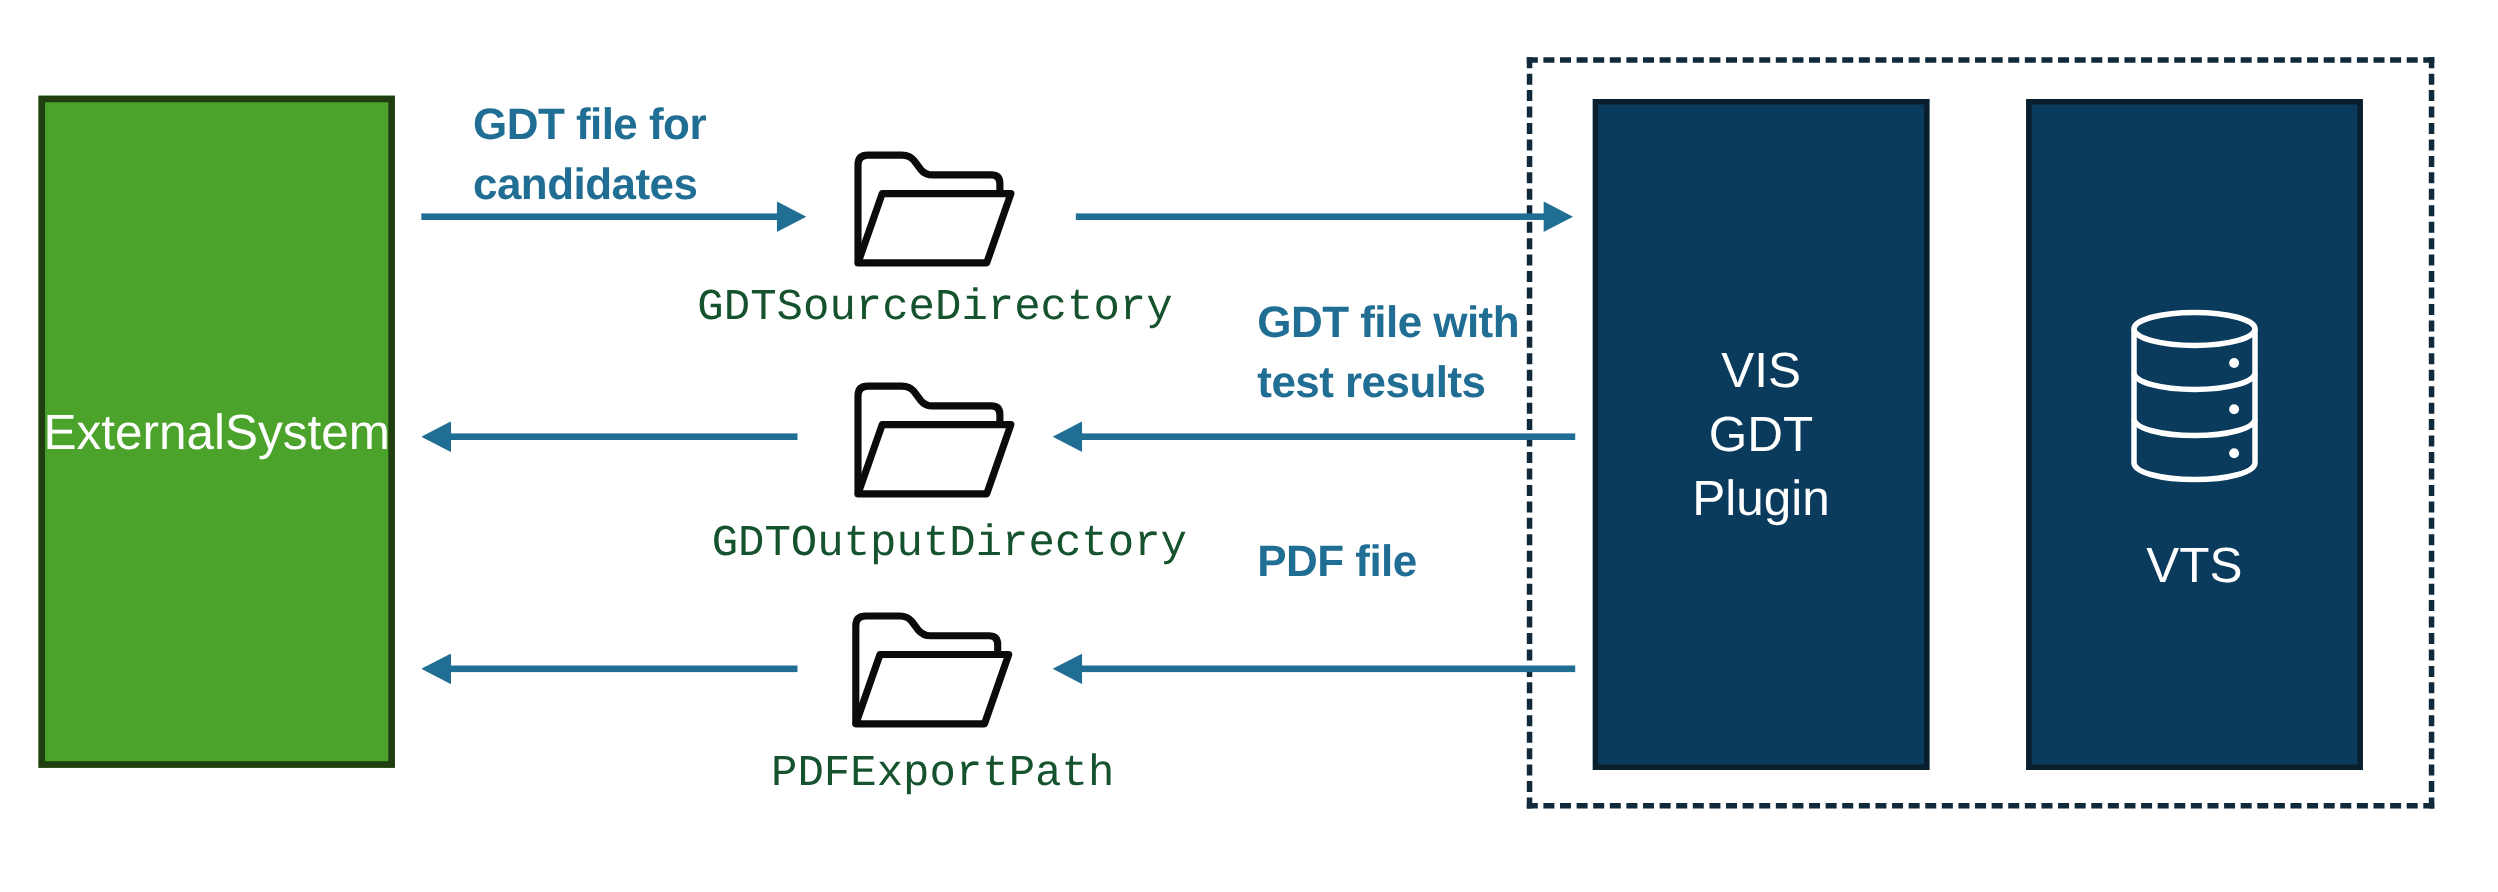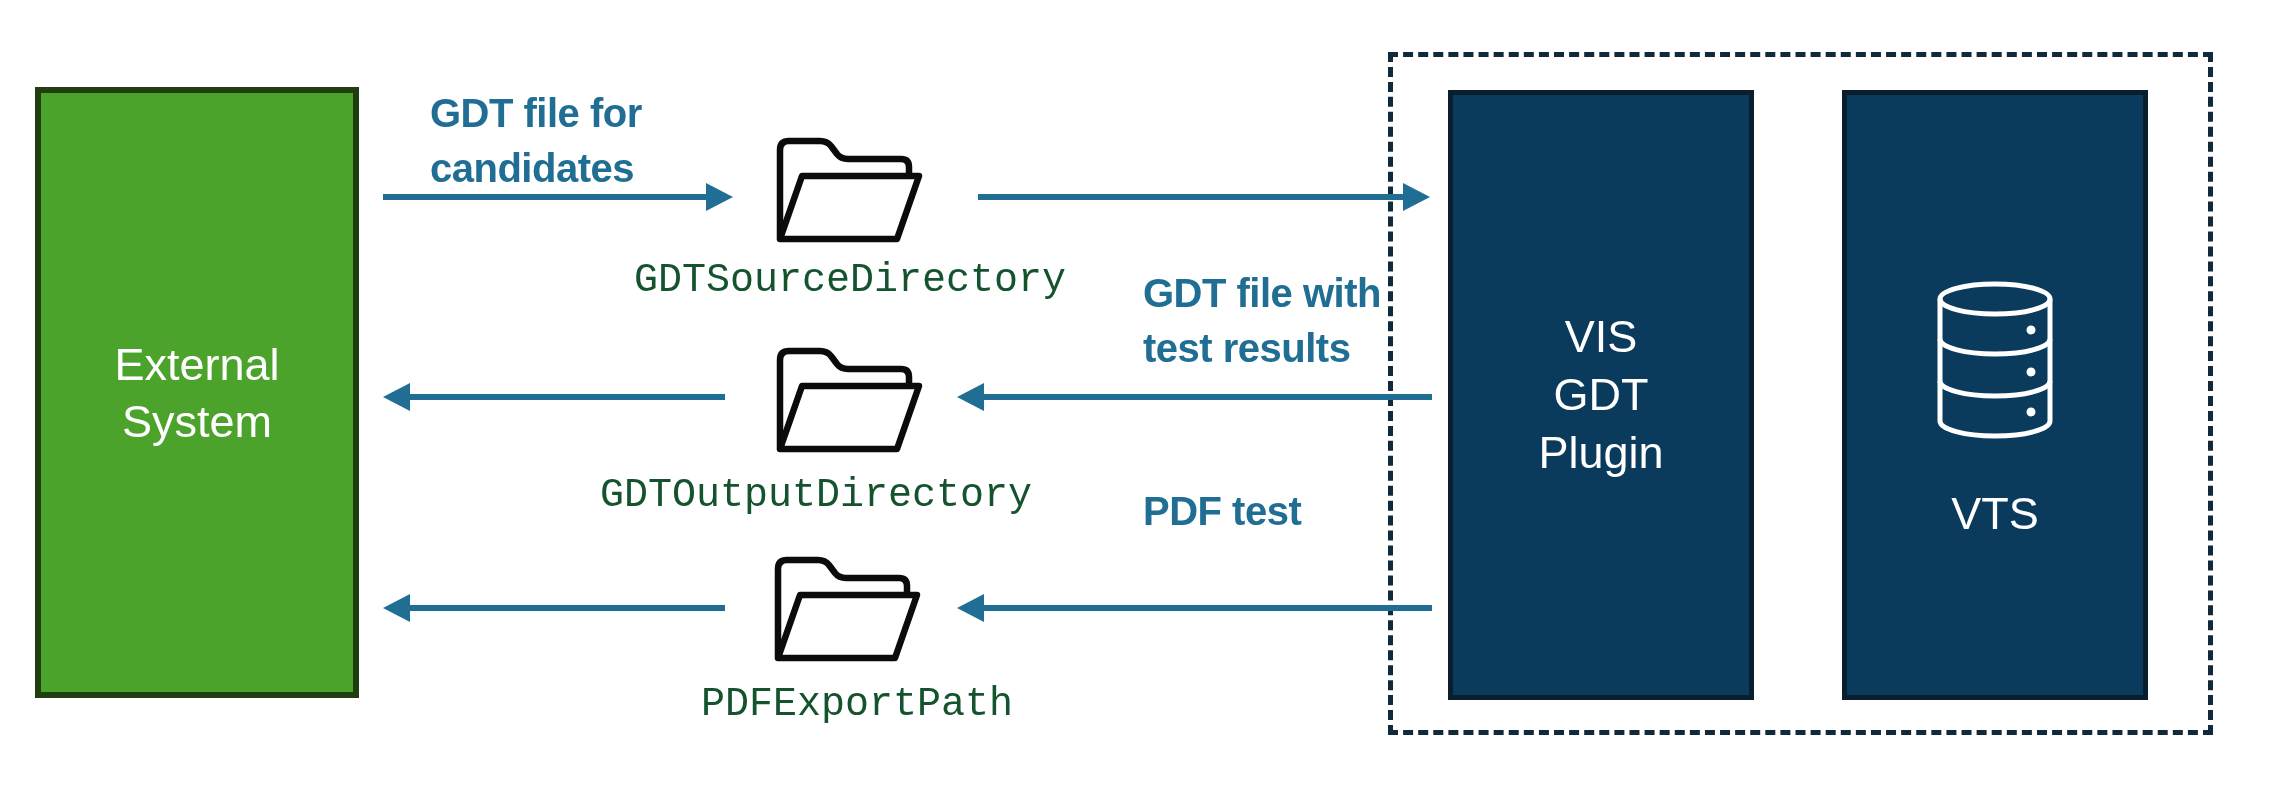--- a/index.html
+++ b/index.html
@@ -8,21 +8,21 @@
     width:2271px;height:811px;
     background:#ffffff;
     font-family:"Liberation Sans", sans-serif;
     overflow:hidden;
   }
   
   .ext-box{
     position:absolute;left:35px;top:87px;width:324px;height:611px;
     box-sizing:border-box;
     background:#4CA32C;border:6px solid #203E0F;
-    display:flex;flex-direction:column;align-items:center;justify-content:center;
+    display:flex;align-items:center;justify-content:center;
     color:#ffffff;font-size:45px;line-height:57px;text-align:center;
   }
   .dashed-zone{
     position:absolute;left:1388px;top:52px;width:825px;height:683px;
     box-sizing:border-box;
     border:5px dashed #102A3C;
   }
   .navy-box{
     position:absolute;top:90px;width:306px;height:610px;
     box-sizing:border-box;
@@ -93,33 +93,33 @@
   <svg class="folder" style="left:772px;top:344px" viewBox="0 0 156 112" fill="none" stroke="#0b0b0b" stroke-width="6.5" stroke-linejoin="round" stroke-linecap="round">
     <path d="M 8 104 L 8 16 Q 8 7 17 7 L 48 7 Q 55 7 59 12 L 65 20 Q 69 25 76 25 L 129 25 Q 137 25 137 33 L 137 47"></path>
     <path d="M 30 42 L 147 42 L 125 105 L 8 105 Z" fill="#ffffff"></path>
   </svg>
   <svg class="folder" style="left:770px;top:553px" viewBox="0 0 156 112" fill="none" stroke="#0b0b0b" stroke-width="6.5" stroke-linejoin="round" stroke-linecap="round">
     <path d="M 8 104 L 8 16 Q 8 7 17 7 L 48 7 Q 55 7 59 12 L 65 20 Q 69 25 76 25 L 129 25 Q 137 25 137 33 L 137 47"></path>
     <path d="M 30 42 L 147 42 L 125 105 L 8 105 Z" fill="#ffffff"></path>
   </svg>
 
   <div class="dir-label" style="left:850px;top:258px">GDTSourceDirectory</div>
-  <div class="dir-label" style="left:816px;top:473px">GDTOutputDirectory</div>
+  <div class="dir-label" style="left:863px;top:473px">GDTOutputDirectory</div>
   <div class="dir-label" style="left:857px;top:682px">PDFExportPath</div>
 
   <div class="flow-label" style="left:430px;top:86px">
     <div>GDT file for</div>
     <div>candidates</div>
   </div>
   <div class="flow-label" style="left:1143px;top:266px">
     <div>GDT file with</div>
     <div>test results</div>
   </div>
   <div class="flow-label" style="left:1143px;top:484px">
-    <div>PDF test</div>
+    <div>PDF file</div>
   </div>
 
   <div class="shaft" style="left:383px;top:194px;width:324px"></div>
   <div class="ahead right" style="left:706px;top:183px"></div>
   <div class="shaft" style="left:978px;top:194px;width:427px"></div>
   <div class="ahead right" style="left:1403px;top:183px"></div>
 
   <div class="ahead left" style="left:383px;top:383px"></div>
   <div class="shaft" style="left:409px;top:394px;width:316px"></div>
   <div class="ahead left" style="left:957px;top:383px"></div>

